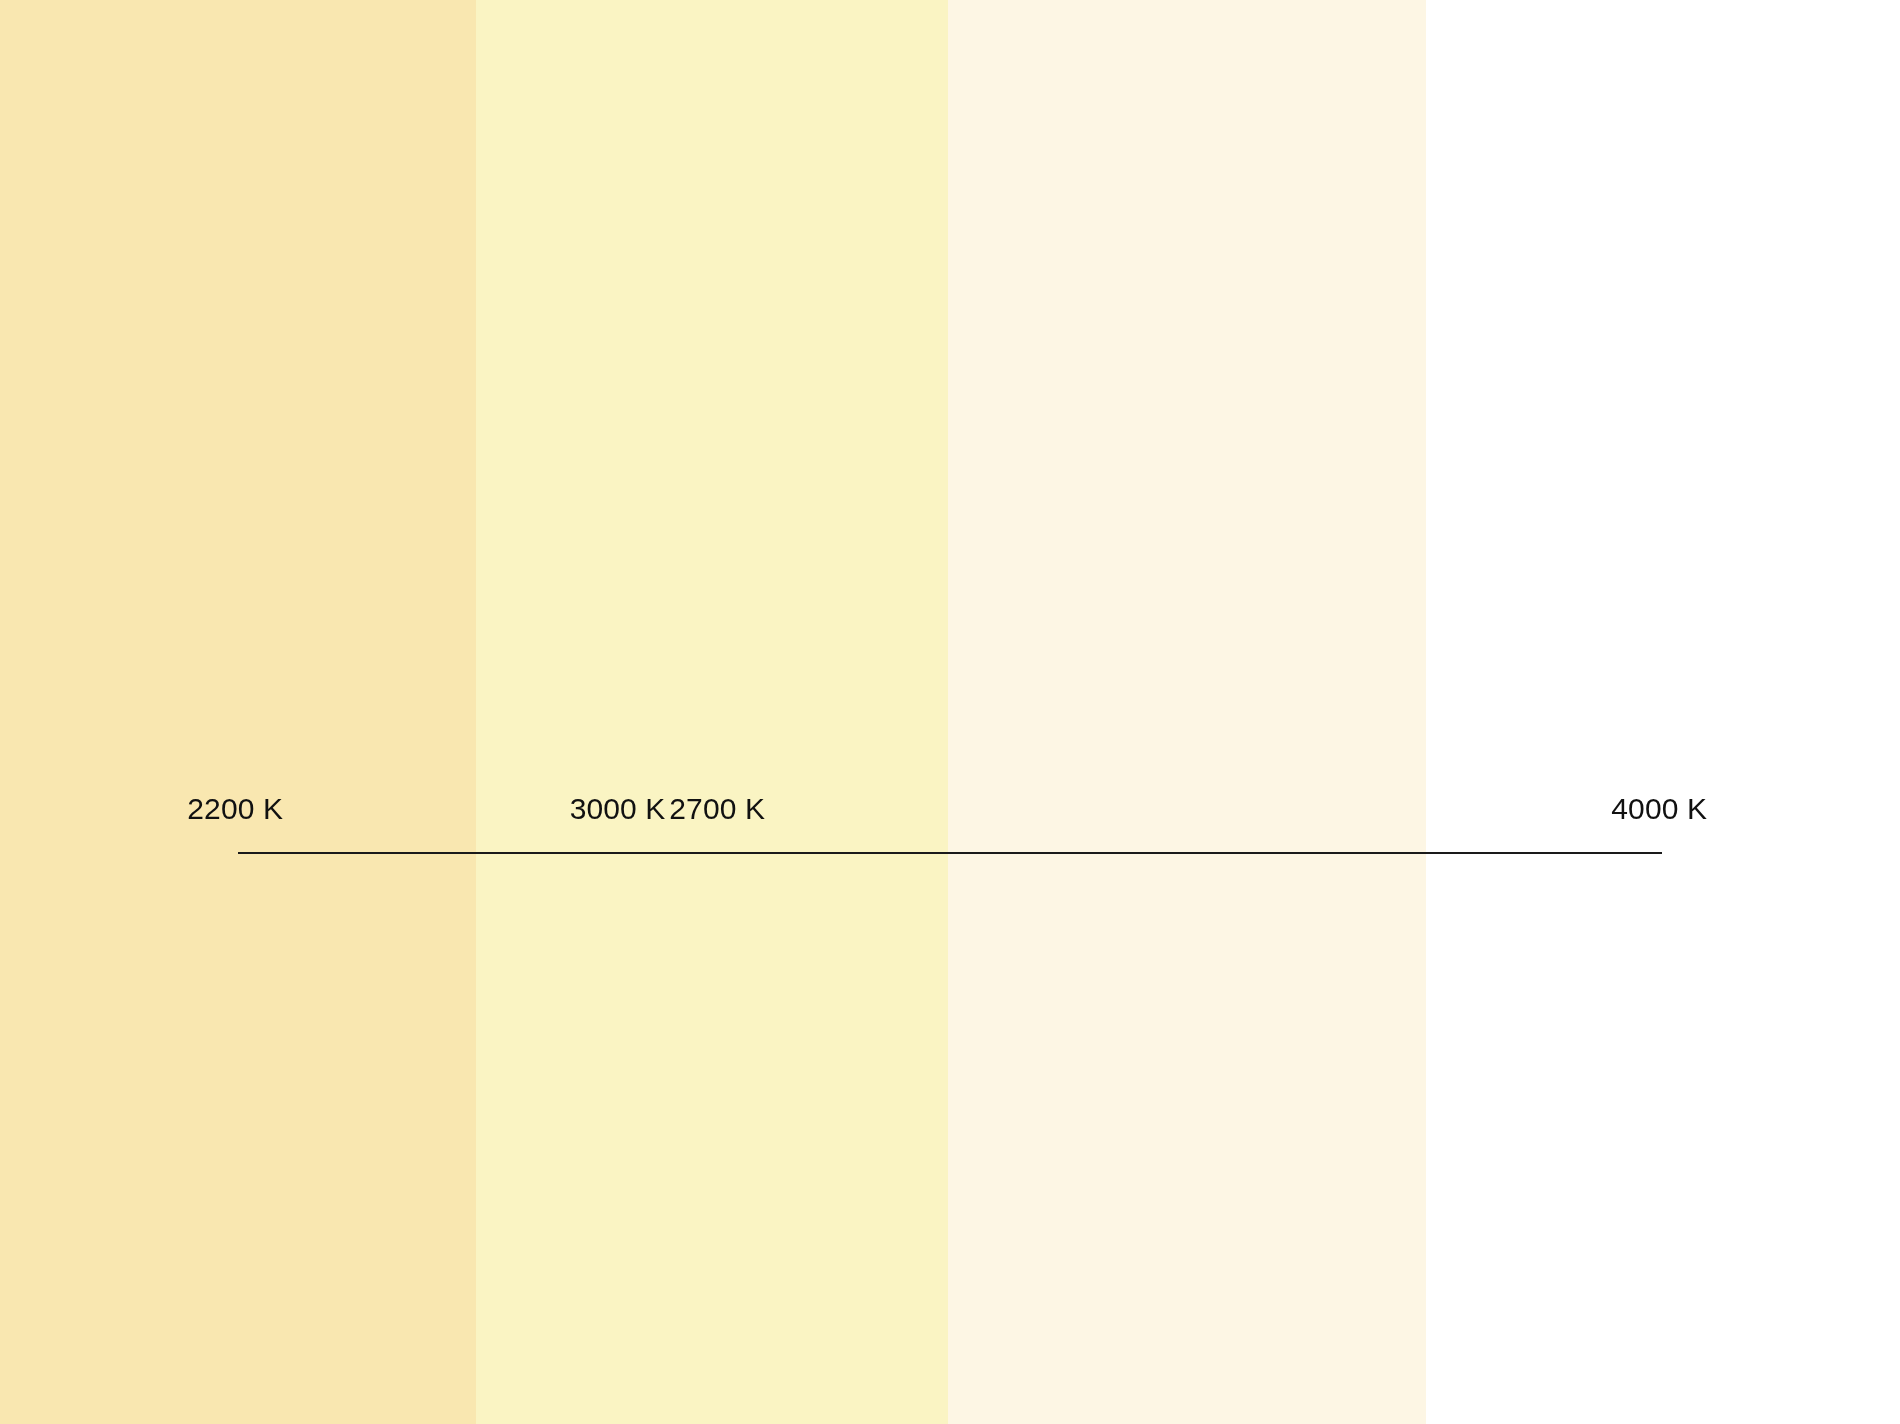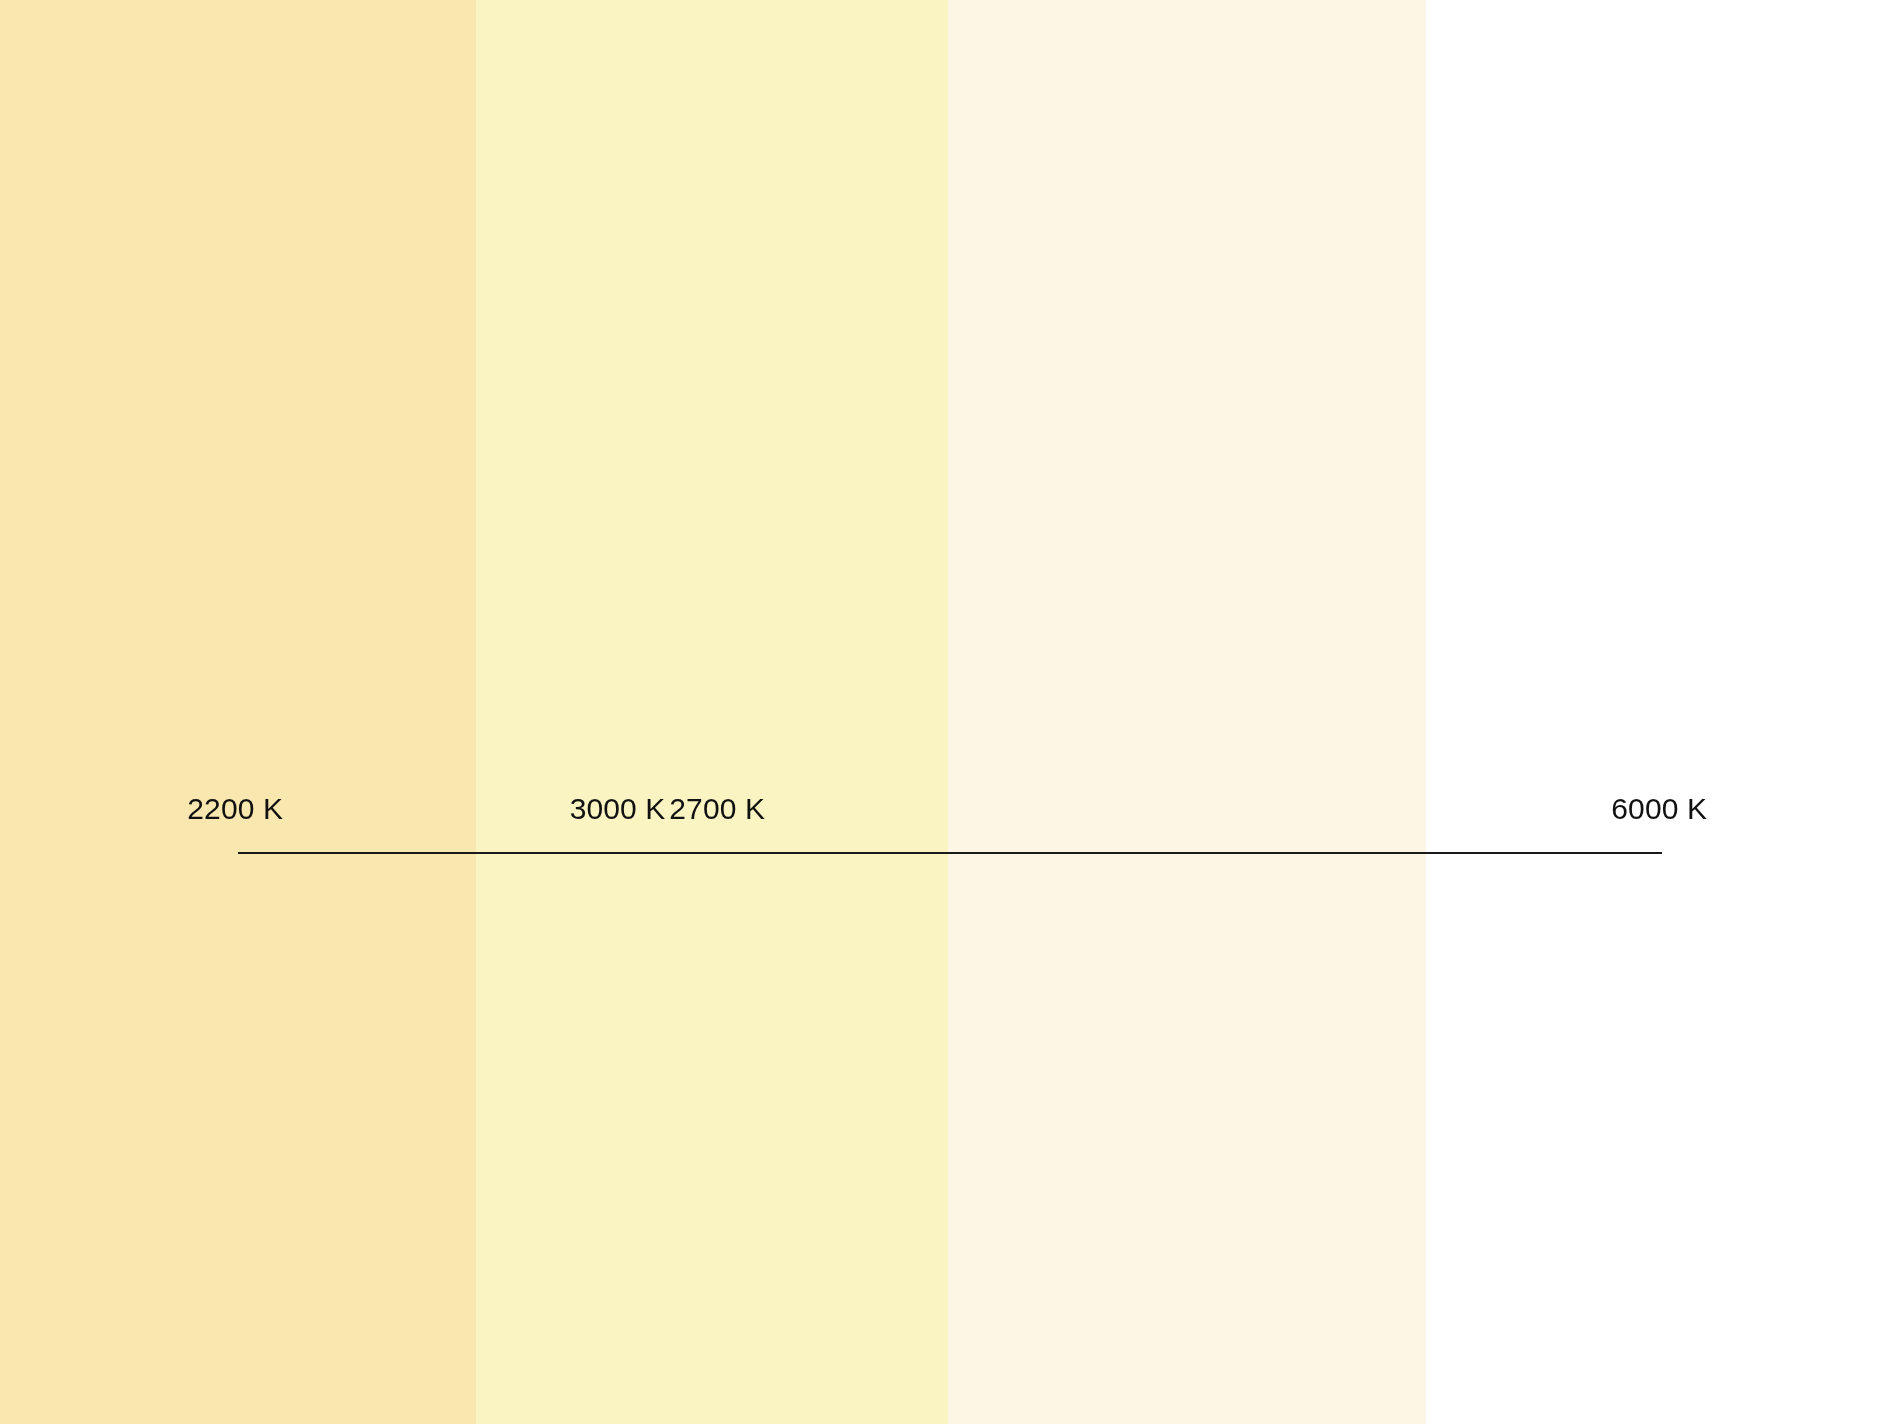--- a/index.html
+++ b/index.html
@@ -93,20 +93,20 @@
 
     <div class="tick-label" style="color: rgb(17, 17, 17); left: 8px; width: 757px;">
       <span>2700 K</span>
     </div>
 
     <div class="tick-label" style="color: rgb(17, 17, 17); left: 0px; width: 1235px; text-align: center;">
       <span>3000 K</span>
     </div>
 
     <div class="tick-label" style="color: rgb(17, 17, 17); left: 0px; width: 1707px;">
-      <span>6000 K</span>
+      <span>4000 K</span>
     </div>
 
     <div class="axis-rule" style="left: 238px; top: 852px; width: 1424px; border-top-color: rgb(26, 26, 26);"></div>
 
   </div>
 
 </div>
 
 </body></html>

